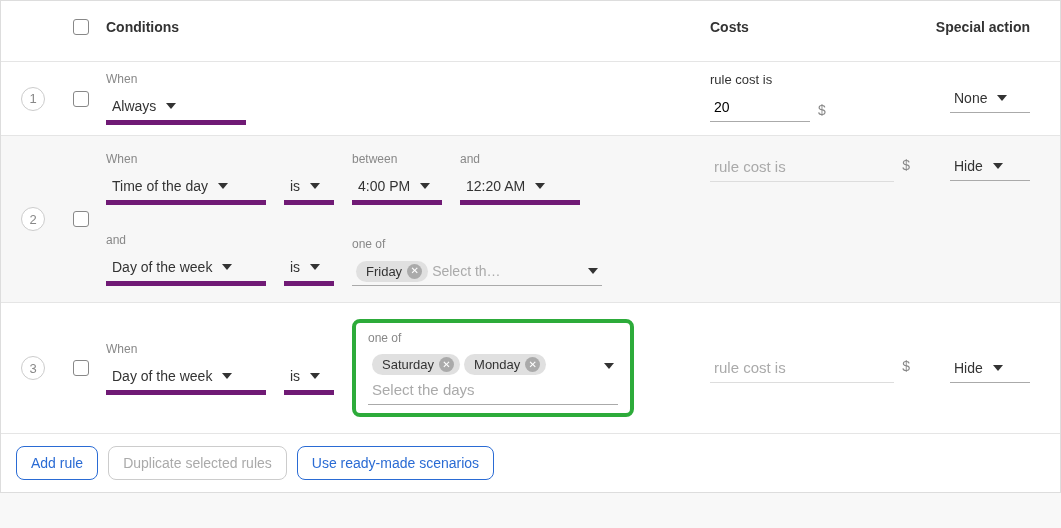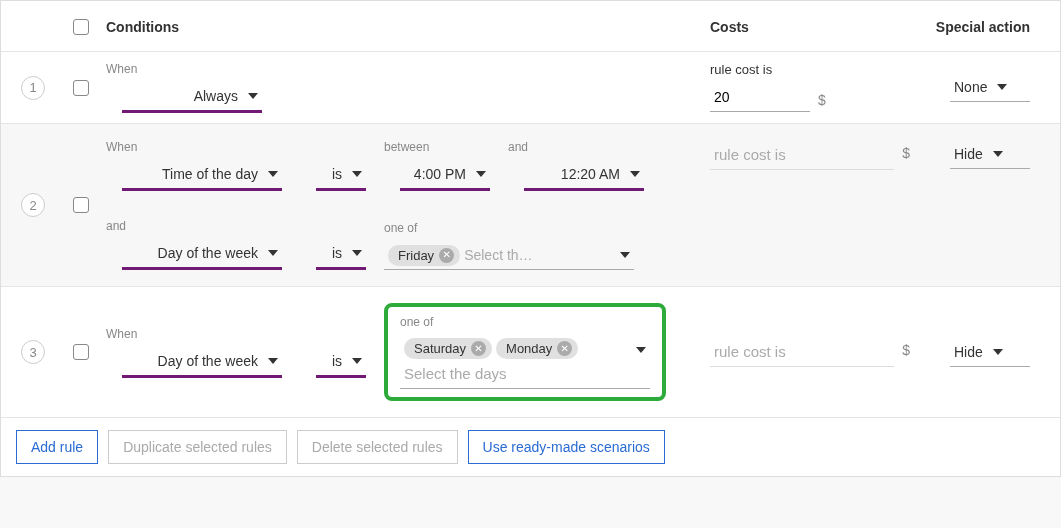--- a/index.html
+++ b/index.html
@@ -12,21 +12,21 @@
       padding: 0;
     }
     .container {
       width: 1061px;
       border: 1px solid #ddd;
       background: #fff;
     }
     .header-row {
       display: flex;
       align-items: flex-start;
-      padding: 18px 30px 16px 20px;
+      padding: 18px 30px 26px 20px;
       border-bottom: 1px solid #e5e5e5;
       background: #fff;
     }
     .col-num { width: 40px; }
     .col-check { width: 40px; display: flex; align-items: flex-start; justify-content: center; }
     .col-conditions { flex: 1; padding-left: 5px; }
     .col-costs { width: 200px; }
     .col-action { width: 120px; text-align: right; }
     .header-label { font-weight: 600; color: #333; }
     
@@ -77,27 +77,26 @@
       flex-direction: column;
     }
     .field-label {
       font-size: 12px;
       color: #888;
       margin-bottom: 6px;
     }
     .select {
       display: flex;
       align-items: center;
-      justify-content: flex-end;
-      border-bottom: 3px solid #701a75;
+      justify-content: flex-start;
+      border-bottom: 5px solid #701a75;
       padding: 6px 4px 6px 6px;
       min-width: 60px;
       cursor: pointer;
       background: transparent;
-      margin-left: 16px;
     }
     .select-text { color: #333; }
     .caret {
       width: 0;
       height: 0;
       border-left: 5px solid transparent;
       border-right: 5px solid transparent;
       border-top: 6px solid #333;
       margin-left: 10px;
     }
@@ -184,21 +183,21 @@
     .footer-bar {
       display: flex;
       gap: 10px;
       padding: 12px 15px;
       background: #fff;
     }
     .btn {
       border: 1px solid #ccc;
       background: #fff;
       padding: 8px 14px;
-      border-radius: 0;
+      border-radius: 8px;
       font-size: 14px;
       cursor: pointer;
       color: #aaa;
     }
     .btn.primary {
       color: #2a6bd4;
       border-color: #2a6bd4;
     }
   </style>
 </head>
@@ -388,17 +387,16 @@
       <div class="action-select">
         <span class="select-text">Hide</span>
         <span class="caret"></span>
       </div>
     </div>
   </div>
 
   <div class="footer-bar">
     <button class="btn primary">Add rule</button>
     <button class="btn">Duplicate selected rules</button>
-    <button class="btn">Delete selected rules</button>
     <button class="btn primary">Use ready-made scenarios</button>
   </div>
 
 </div>
 
 </body></html>

